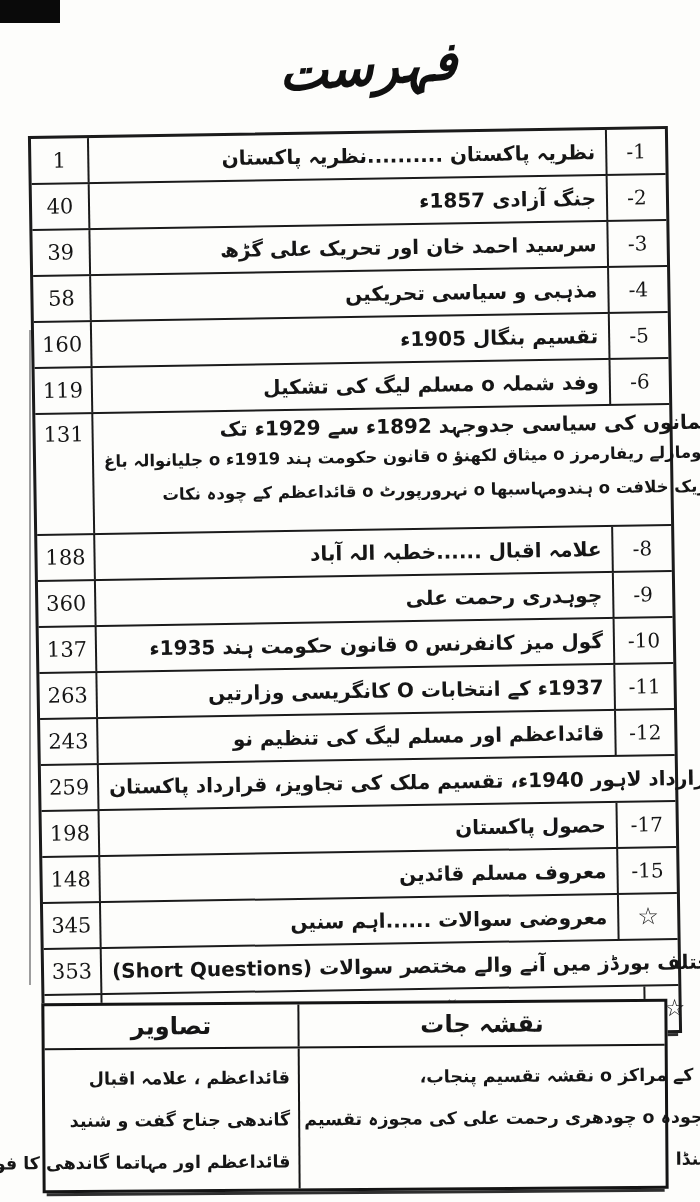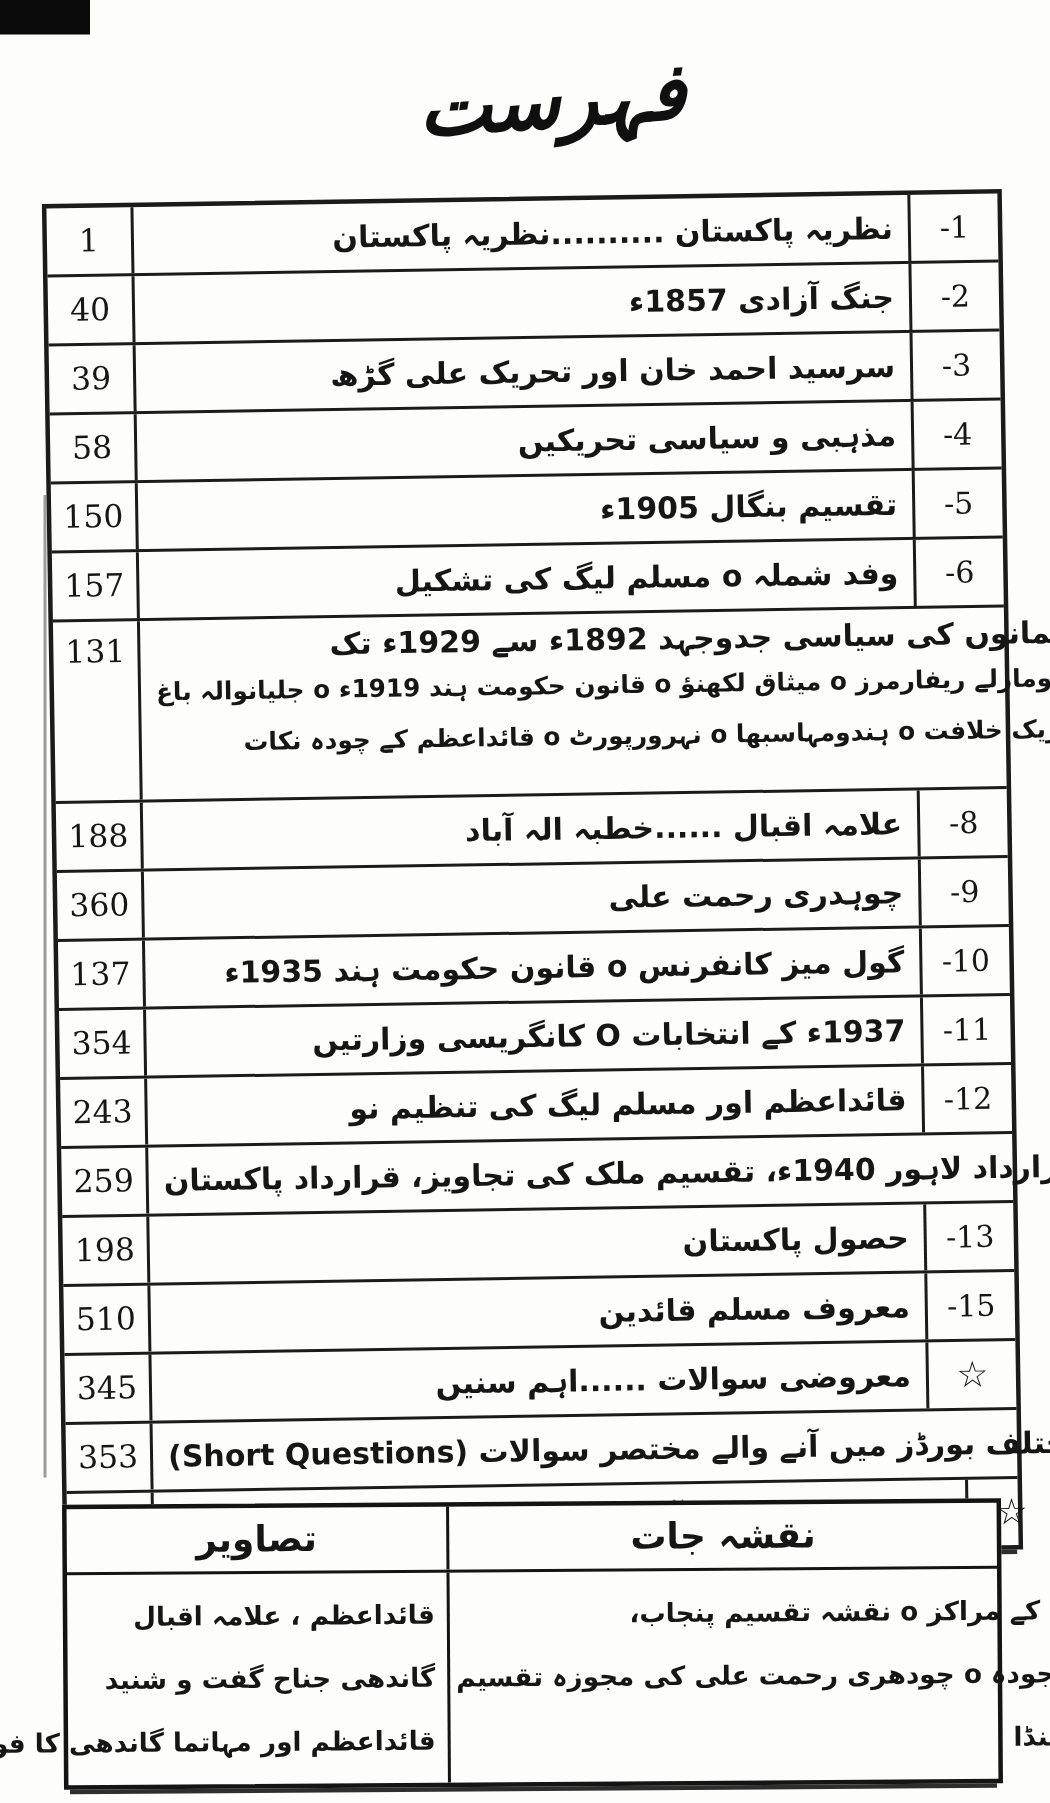--- a/index.html
+++ b/index.html
@@ -103,28 +103,28 @@
     <div class="c-num">-3</div>
   </div>
       <div class="toc-row">
     <div class="c-page">58</div>
     <div class="c-mid">
       <div class="c-title">مذہبی و سیاسی تحریکیں</div>
     </div>
     <div class="c-num">-4</div>
   </div>
       <div class="toc-row">
-    <div class="c-page">150</div>
+    <div class="c-page">160</div>
     <div class="c-mid">
       <div class="c-title">تقسیم بنگال 1905ء</div>
     </div>
     <div class="c-num">-5</div>
   </div>
       <div class="toc-row">
-    <div class="c-page">157</div>
+    <div class="c-page">119</div>
     <div class="c-mid">
       <div class="c-title">وفد شملہ o مسلم لیگ کی تشکیل</div>
     </div>
     <div class="c-num">-6</div>
   </div>
       <div class="toc-row tall">
     <div class="c-page">131</div>
     <div class="c-mid">
       <div class="c-title">مسلمانوں کی سیاسی جدوجہد 1892ء سے 1929ء تک</div>
     <div class="c-sub">o منٹومارلے ریفارمرز o میثاق لکھنؤ o قانون حکومت ہند 1919ء o جلیانوالہ باغ</div>
@@ -147,21 +147,21 @@
     <div class="c-num">-9</div>
   </div>
       <div class="toc-row">
     <div class="c-page">137</div>
     <div class="c-mid">
       <div class="c-title">گول میز کانفرنس o قانون حکومت ہند 1935ء</div>
     </div>
     <div class="c-num">-10</div>
   </div>
       <div class="toc-row">
-    <div class="c-page">354</div>
+    <div class="c-page">263</div>
     <div class="c-mid">
       <div class="c-title">1937ء کے انتخابات O کانگریسی وزارتیں</div>
     </div>
     <div class="c-num">-11</div>
   </div>
       <div class="toc-row">
     <div class="c-page">243</div>
     <div class="c-mid">
       <div class="c-title">قائداعظم اور مسلم لیگ کی تنظیم نو</div>
     </div>
@@ -172,24 +172,24 @@
     <div class="c-mid">
       <div class="c-title">قرارداد لاہور 1940ء، تقسیم ملک کی تجاویز، قرارداد پاکستان</div>
     </div>
 
   </div>
       <div class="toc-row">
     <div class="c-page">198</div>
     <div class="c-mid">
       <div class="c-title">حصول پاکستان</div>
     </div>
-    <div class="c-num">-13</div>
-  </div>
-      <div class="toc-row">
-    <div class="c-page">510</div>
+    <div class="c-num">-17</div>
+  </div>
+      <div class="toc-row">
+    <div class="c-page">148</div>
     <div class="c-mid">
       <div class="c-title">معروف مسلم قائدین</div>
     </div>
     <div class="c-num">-15</div>
   </div>
       <div class="toc-row">
     <div class="c-page">345</div>
     <div class="c-mid">
       <div class="c-title">معروضی سوالات ......اہم سنیں</div>
     </div>

